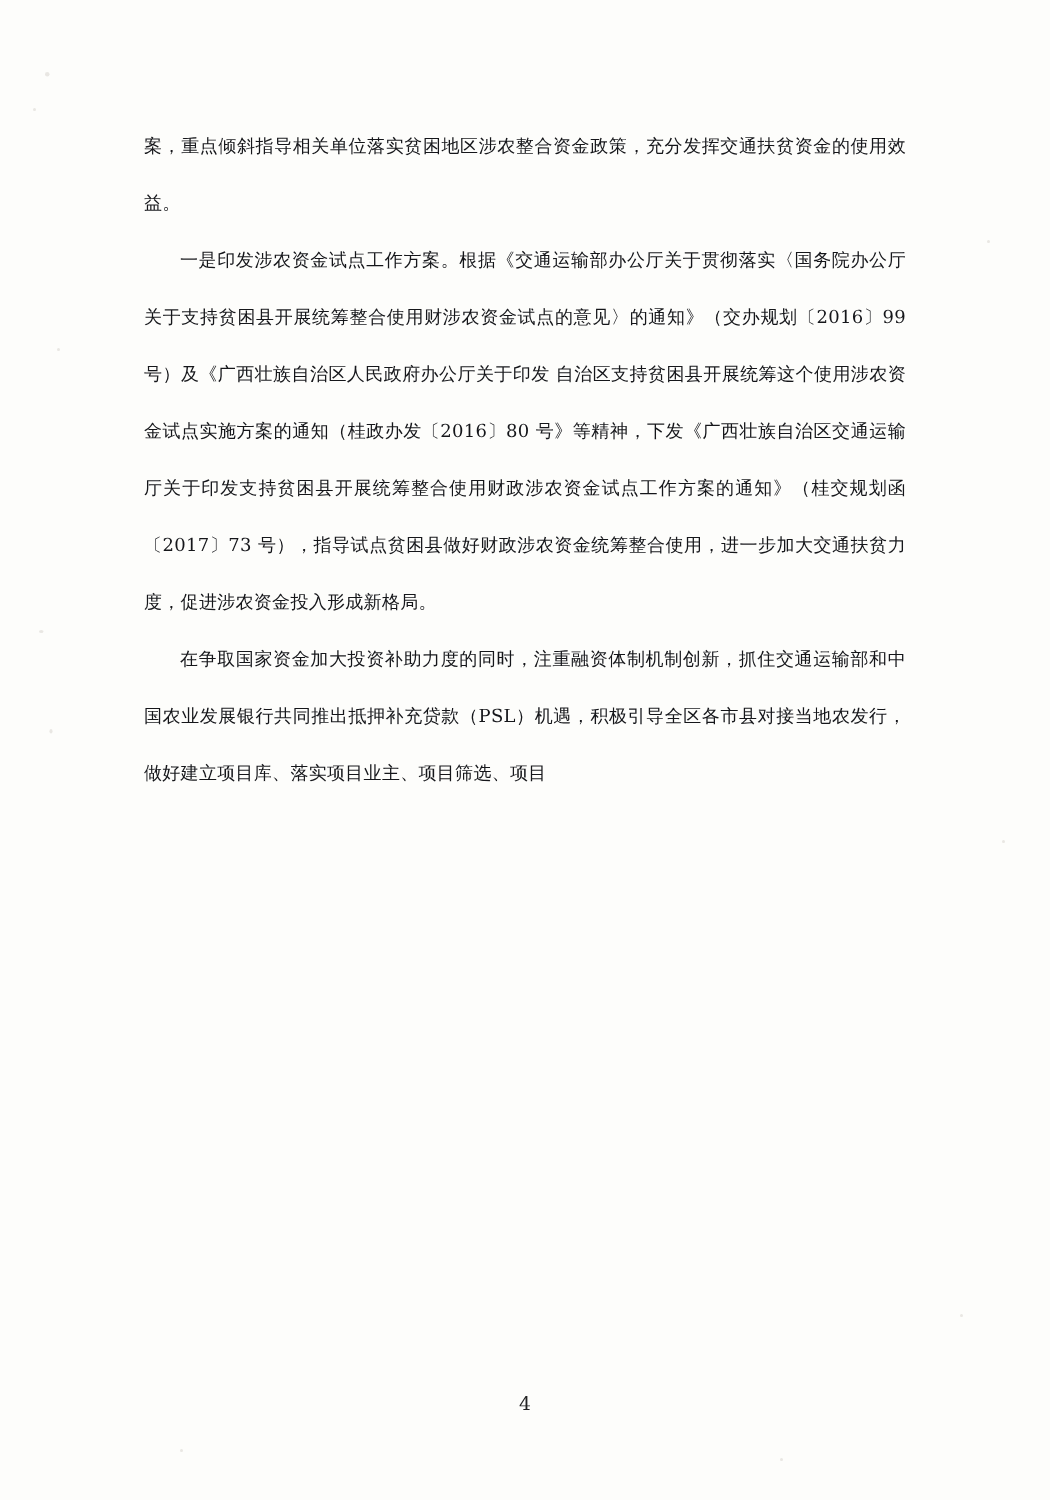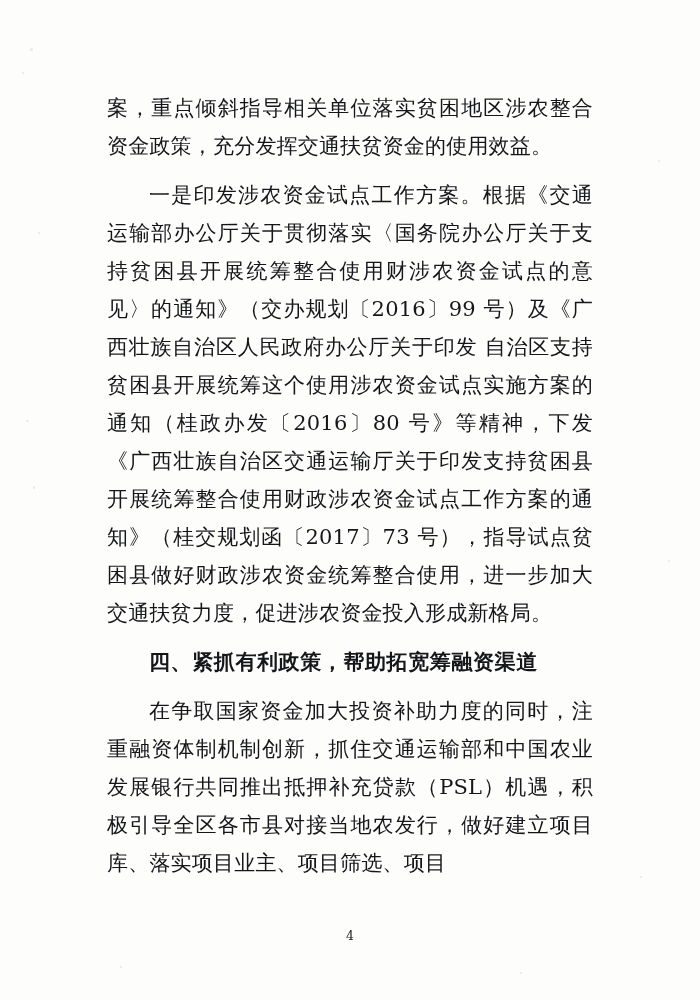--- a/index.html
+++ b/index.html
@@ -27,22 +27,22 @@
     border-radius: 50%;
     opacity: 0.55;
   }
   .content {
     position: absolute;
     left: 96px;
     top: 78px;
     width: 508px;
   }
   p {
-    margin: 11px;
-    font-size: 21px;
+    margin: 0;
+    font-size: 12px;
     line-height: 38px;
     color: #15161a;
     text-align: justify;
     text-justify: inter-ideograph;
     letter-spacing: 0.2px;
     font-family: "DejaVu Serif", serif;
   }
   p.indent {
     text-indent: 2em;
   }
@@ -74,18 +74,17 @@
   <div class="speckle" style="left:33px;  top:486px; width:2px; height:3px;"></div>
   <div class="speckle" style="left:658px; top:160px; width:2px; height:2px;"></div>
   <div class="speckle" style="left:668px; top:560px; width:2px; height:2px;"></div>
   <div class="speckle" style="left:640px; top:876px; width:2px; height:2px;"></div>
   <div class="speckle" style="left:120px; top:966px; width:2px; height:2px;"></div>
   <div class="speckle" style="left:520px; top:972px; width:2px; height:2px;"></div>
 
   <div class="content">
     <p class="body-text">案，重点倾斜指导相关单位落实贫困地区涉农整合资金政策，充分发挥交通扶贫资金的使用效益。</p>
     <p class="indent">一是印发涉农资金试点工作方案。根据《交通运输部办公厅关于贯彻落实〈国务院办公厅关于支持贫困县开展统筹整合使用财涉农资金试点的意见〉的通知》（交办规划〔2016〕99 号）及《广西壮族自治区人民政府办公厅关于印发 自治区支持贫困县开展统筹这个使用涉农资金试点实施方案的通知（桂政办发〔2016〕80 号》等精神，下发《广西壮族自治区交通运输厅关于印发支持贫困县开展统筹整合使用财政涉农资金试点工作方案的通知》（桂交规划函〔2017〕73 号），指导试点贫困县做好财政涉农资金统筹整合使用，进一步加大交通扶贫力度，促进涉农资金投入形成新格局。</p>
-    <p class="heading">四、紧抓有利政策，帮助拓宽筹融资渠道</p>
     <p class="indent">在争取国家资金加大投资补助力度的同时，注重融资体制机制创新，抓住交通运输部和中国农业发展银行共同推出抵押补充贷款（PSL）机遇，积极引导全区各市县对接当地农发行，做好建立项目库、落实项目业主、项目筛选、项目</p>
   </div>
 
   <div class="page-number">4</div>
 </div>
 
 </body></html>

